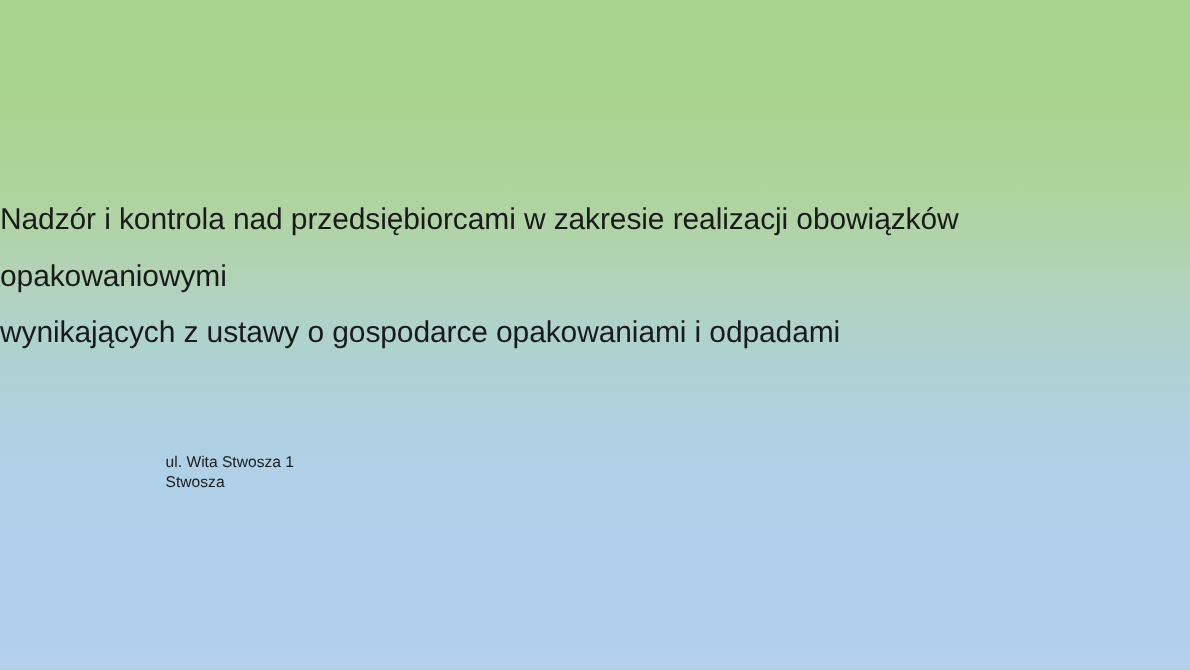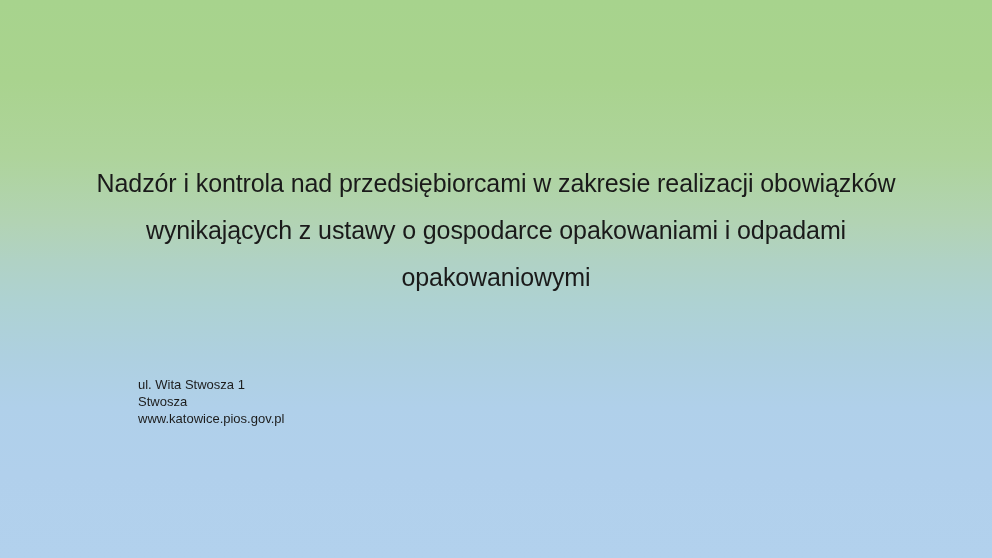--- a/index.html
+++ b/index.html
@@ -36,21 +36,20 @@
     );
     overflow: hidden;
   }
 
   
   .title-block {
     position: absolute;
     left: 0;
     top: 160px;
     width: 992px;
-    text-align: center;
   }
   .title-line {
     display: block;
     font-size: 25px;
     line-height: 47px;
     font-weight: 400;
     color: #1a1a1a;
     letter-spacing: -0.1px;
     white-space: nowrap;
   }
@@ -71,23 +70,22 @@
     white-space: nowrap;
   }
 </style>
 </head>
 <body>
 
 <div class="slide">
 
   <div class="title-block">
     <span class="title-line">Nadzór i kontrola nad przedsiębiorcami w zakresie realizacji obowiązków</span>
+    <span class="title-line">opakowaniowymi</span>
     <span class="title-line">wynikających z ustawy o gospodarce opakowaniami i odpadami</span>
-    <span class="title-line">opakowaniowymi</span>
   </div>
 
   <div class="address-block">
     <span class="address-line">ul. Wita Stwosza 1</span>
     <span class="address-line">Stwosza</span>
-    <span class="address-line">www.katowice.pios.gov.pl</span>
   </div>
 
 </div>
 
 </body></html>

